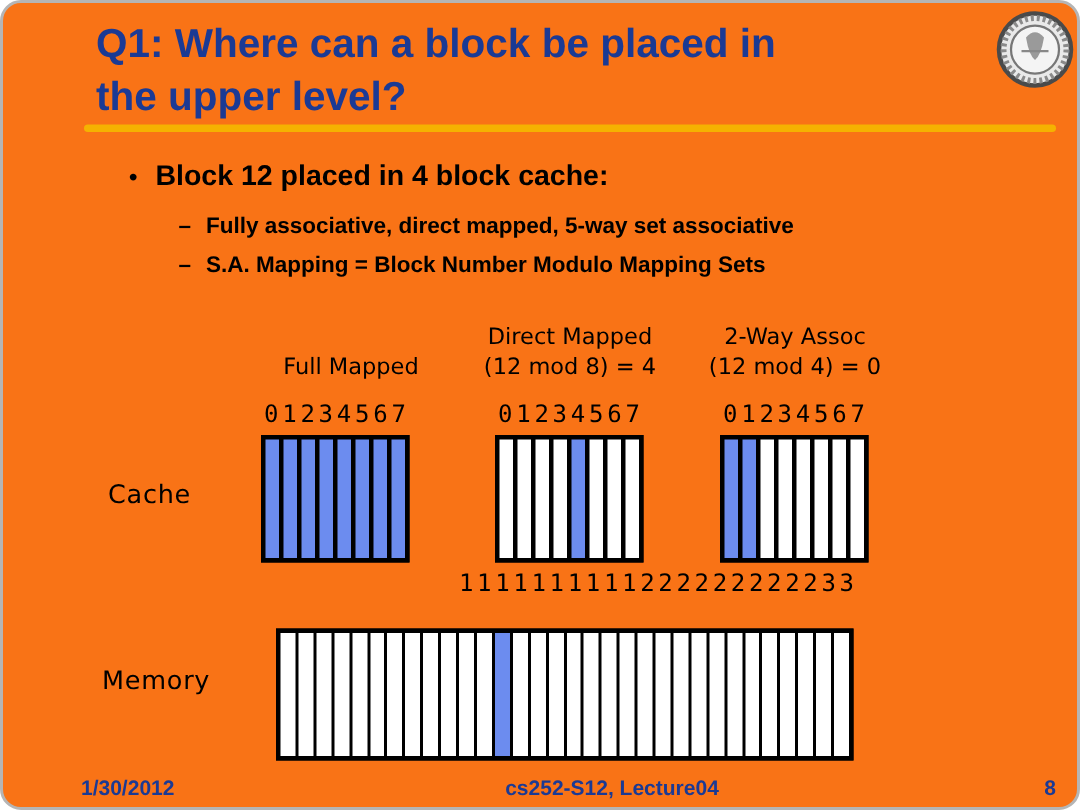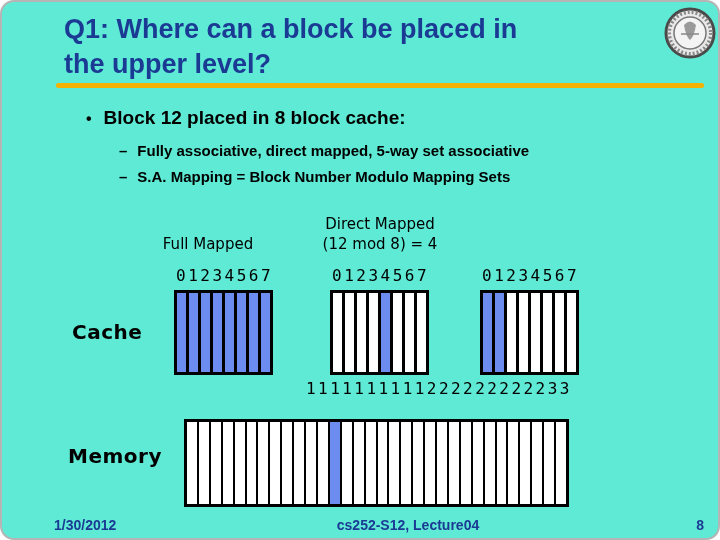--- a/index.html
+++ b/index.html
@@ -1,17 +1,17 @@
 <!DOCTYPE html>
 <html><head>
 <meta charset="utf-8">
 <style>
   html,body{margin:0;padding:0;background:#fff;}
   #slide{
-    position:relative;width:720px;height:540px;background:#5eead4;
+    position:relative;width:720px;height:540px;background:#f97316;
     border:2px solid #b5b5b5;border-radius:14px;overflow:hidden;
     font-family:"Liberation Sans",sans-serif;box-sizing:border-box;
   }
   .title{
     position:absolute;left:62px;top:10px;width:580px;
     font-size:27px;font-weight:bold;color:var(--navy,#1B3A94);line-height:1.28;
   }
   .rule{
     position:absolute;left:54px;top:81px;width:648px;height:5px;
     background:var(--gold,#F5B201);border-radius:3px;
@@ -27,39 +27,39 @@
     display:flex;align-items:baseline;
   }
   .subbullet .dchar{margin-right:10px;}
   #sub1{top:140px;} #sub2{top:166px;}
   .col-header{
     position:absolute;top:205px;height:47px;width:160px;
     display:flex;flex-direction:column;justify-content:flex-end;align-items:center;
     font-family:"DejaVu Sans",sans-serif;font-size:15px;color:#000;
     line-height:1.3;text-align:center;white-space:nowrap;
   }
-  #hdr1{left:126px;} #hdr2{left:298px;} #hdr3{left:448px;}
+  #hdr1{left:152px;} #hdr2{left:298px;} #hdr3{left:448px;}
   .digits{
     position:absolute;top:264px;font-family:"DejaVu Sans Mono",monospace;
     font-size:16px;letter-spacing:2.5px;color:#000;
     padding-left:2px;box-sizing:border-box;white-space:nowrap;
   }
   #dig1{left:172px;width:99px;} #dig2{left:328px;width:99px;} #dig3{left:478px;width:99px;}
   .block-box{
     position:absolute;border:3px solid #000;background:#000;
     display:flex;gap:3px;box-sizing:border-box;
   }
   .cache-box{top:288px;width:99px;height:85px;}
   #box1{left:172px;} #box2{left:328px;} #box3{left:478px;}
   .mem-box{left:182px;top:417px;width:385px;height:88px;gap:2px;}
   .cell{flex:1;background:#fff;}
   .cell.hl{background:var(--blue,#6C8CEF);}
   .side-label{
-    position:absolute;font-family:"DejaVu Sans",sans-serif;font-size:20px;
-    font-weight:bold;color:#000;letter-spacing:0.5px;
+    position:absolute;font-family:"DejaVu Sans",sans-serif;font-size:17px;
+    font-weight:normal;color:#000;letter-spacing:0.5px;
   }
   #cache-label{left:70px;top:318px;}
   #memory-label{left:66px;top:442px;}
   .mem-row{
     position:absolute;font-family:"DejaVu Sans Mono",monospace;font-size:16px;
     letter-spacing:2.45px;color:#000;line-height:15px;white-space:nowrap;
   }
   #mem-tens{left:304px;top:379px;}
   #mem-units{left:183px;top:399px;}
   .footer{
@@ -88,40 +88,44 @@
       <circle cx="26" cy="26" r="24" fill="#e9e9e9" stroke="#4a4a4a" stroke-width="3"></circle>
       <circle cx="26" cy="26" r="21" fill="none" stroke="#8a8a8a" stroke-width="4" stroke-dasharray="2 2"></circle>
       <circle cx="26" cy="26" r="16" fill="#f4f4f4" stroke="#777" stroke-width="1.5"></circle>
       <path d="M20 18 q6 -7 12 0 q-2 12 -6 15 q-4 -3 -6 -15" fill="#9a9a9a"></path>
       <path d="M17 27 h18" stroke="#888" stroke-width="1.5"></path>
     </svg>
   </div>
 
   <div class="bullet-row">
     <span class="bchar">•</span>
-    <span>Block 12 placed in 8 block cache:</span>
+    <span>Block 12 placed in 4 block cache:</span>
   </div>
 
   <div class="subbullet" id="sub1">
     <span class="dchar">–</span>
     <span>Fully associative, direct mapped, 5-way set associative</span>
   </div>
   <div class="subbullet" id="sub2">
     <span class="dchar">–</span>
     <span>S.A. Mapping = Block Number Modulo Mapping Sets</span>
   </div>
 
   <div class="col-header" id="hdr1">
     <div>Full Mapped</div>
     <div></div>
   </div>
   <div class="col-header" id="hdr2">
     <div>Direct Mapped</div>
     <div>(12 mod 8) = 4</div>
   </div>
+  <div class="col-header" id="hdr3">
+    <div>2-Way Assoc</div>
+    <div>(12 mod 4) = 0</div>
+  </div>
 
   <div class="digits" id="dig1">01234567</div>
   <div class="digits" id="dig2">01234567</div>
   <div class="digits" id="dig3">01234567</div>
 
   <div class="block-box cache-box" id="box1">
       <div class="cell hl"></div>
       <div class="cell hl"></div>
       <div class="cell hl"></div>
       <div class="cell hl"></div>

